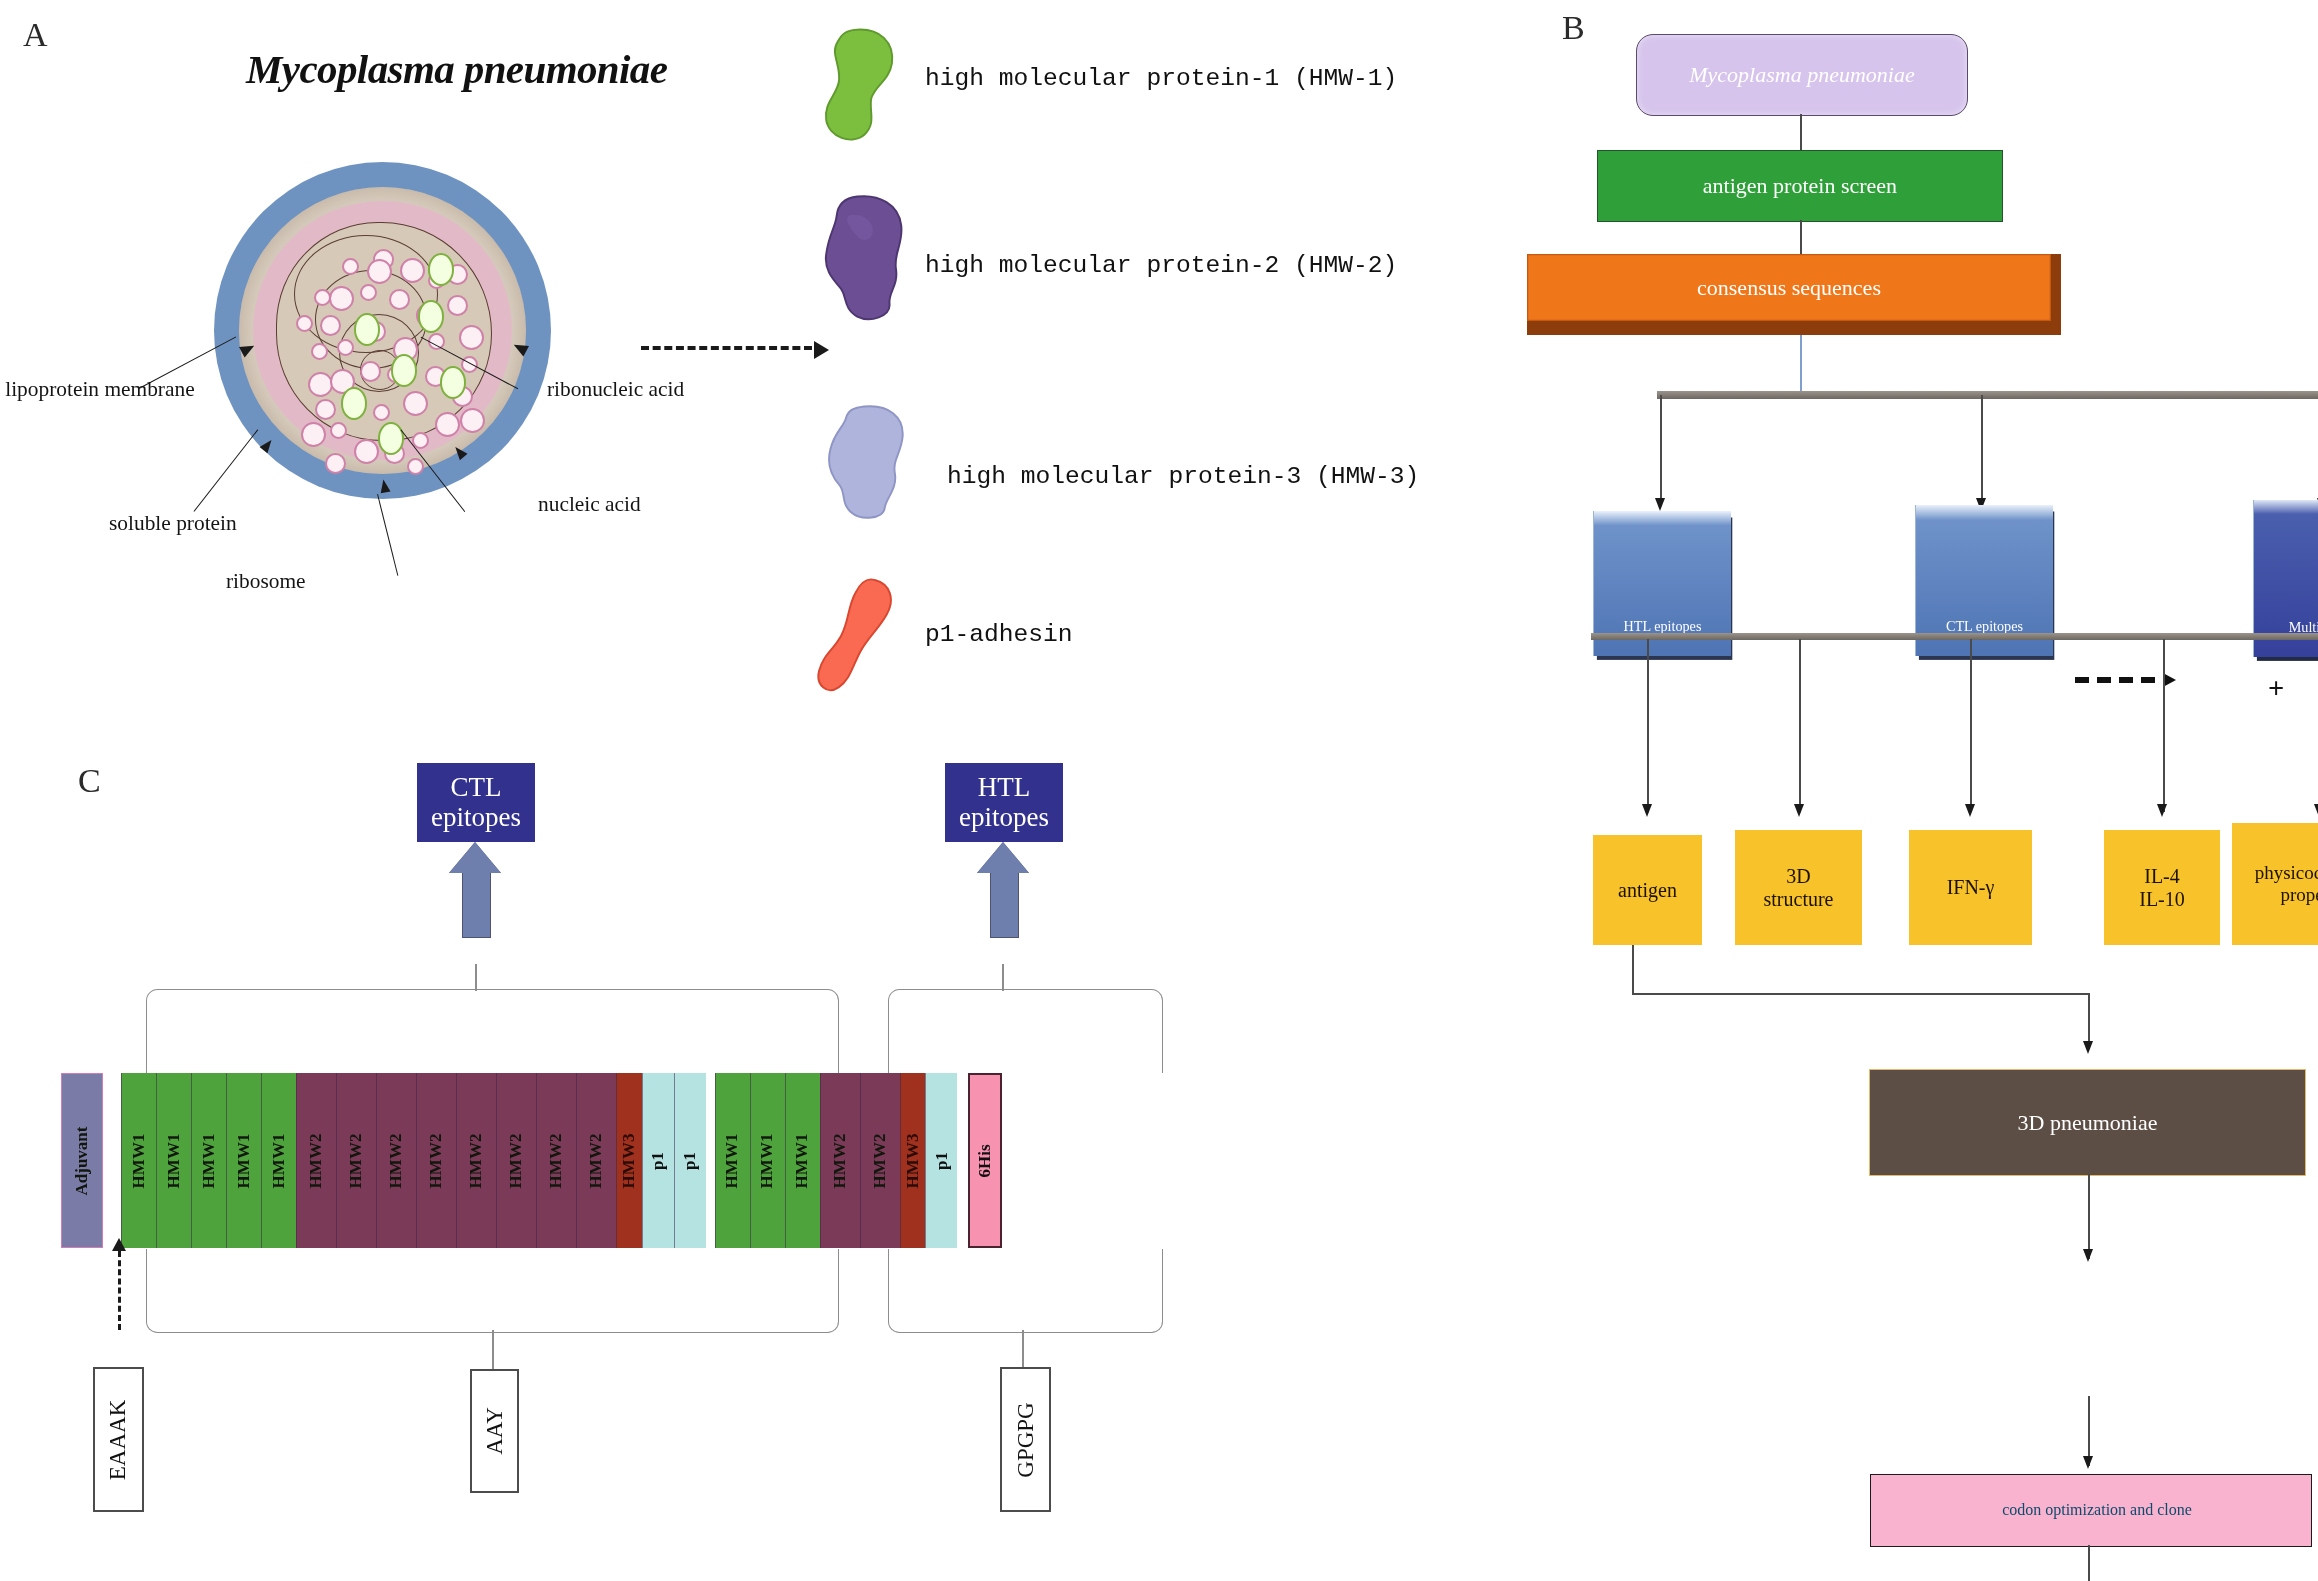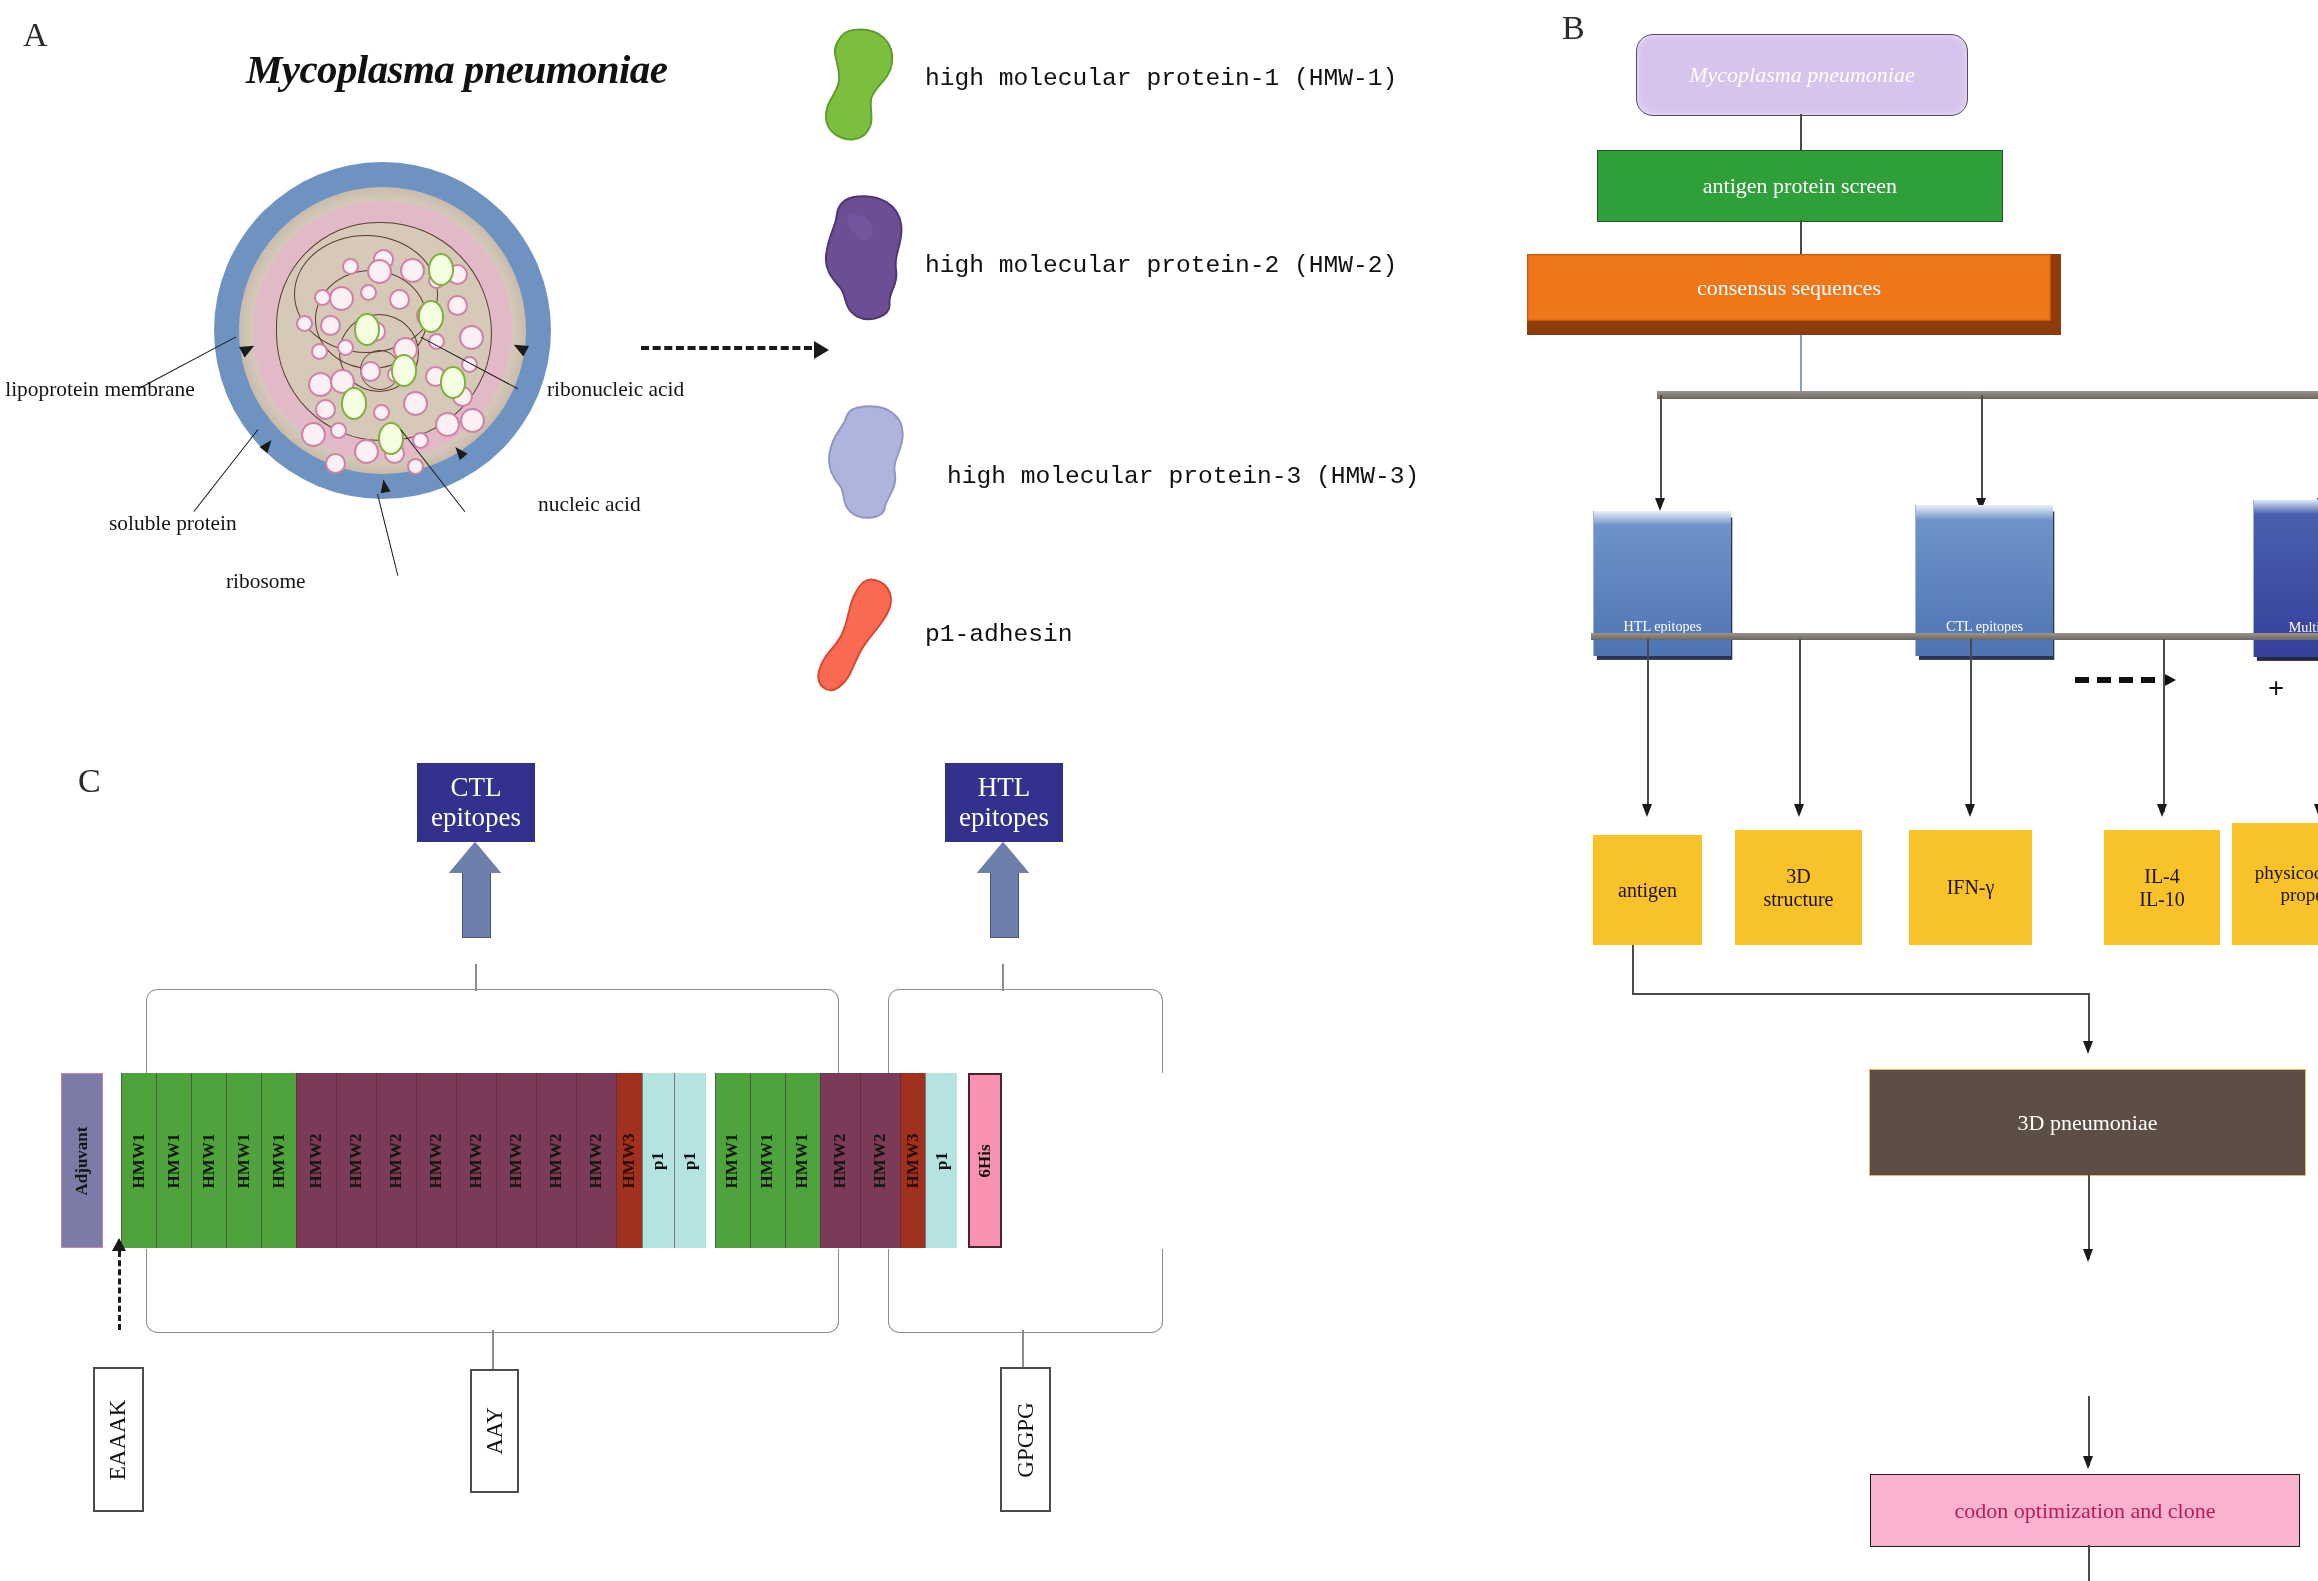--- a/index.html
+++ b/index.html
@@ -58,21 +58,21 @@
        box-shadow:inset 0 0 0 1.3px #c45a12;}
   .b-blue3d{background:linear-gradient(180deg,#eaf1fb 0%,#6e92c9 10%,#4e74b4 100%);
        color:#fff;font-size:14.2px;border-left:1.3px solid #9bb4d8;
        box-shadow:2.6px 5.2px 0 -1.3px #2c3550;}
   .b-blue3d.dark{background:linear-gradient(180deg,#dfe8f7 0%,#4a5fae 9%,#35409a 100%);
        box-shadow:2.6px 5.2px 0 -1.3px #222a46;}
   .b-yellow{background:#f7c22a;color:#1d1200;font-size:20px;flex-direction:column;}
   .b-brown{background:#5c4d45;border:1.9px solid #e3b96a;color:#fff;font-size:22px;}
   .b-navy{background:#32328e;border:1.9px solid #e3b96a;color:#fff;font-size:21.4px;
        flex-direction:column;}
-  .b-pink{background:#f9b3ce;border:1.9px solid #1b1b1b;color:#be185d;font-size:22px;}
+  .b-pink{background:#f9b3ce;border:1.9px solid #1b1b1b;color:#0c4a6e;font-size:16px;padding-left:12px;}
   .vline{position:absolute;background:#4a4a4a;width:1.9px;}
   .vline.blue{background:#7f9fcf;}
   .hline{position:absolute;background:#4a4a4a;height:1.9px;}
   .bar3d{position:absolute;height:7.8px;background:linear-gradient(180deg,#9a948c,#6d6761);}
   .ar-dn{position:absolute;width:0;height:0;border-style:solid;
        border-width:13px 5.8px 0 5.8px;border-color:#1a1a1a transparent transparent transparent;}
   .plus{position:absolute;font-size:28.5px;color:#111;font-weight:700;}
   .dots-arrow{position:absolute;display:flex;align-items:center;gap:7.8px;}
   .dots-arrow span{width:14.2px;height:5.8px;background:#111;display:block;}
   .dots-arrow .tip{width:0;height:0;background:none;border-style:solid;

